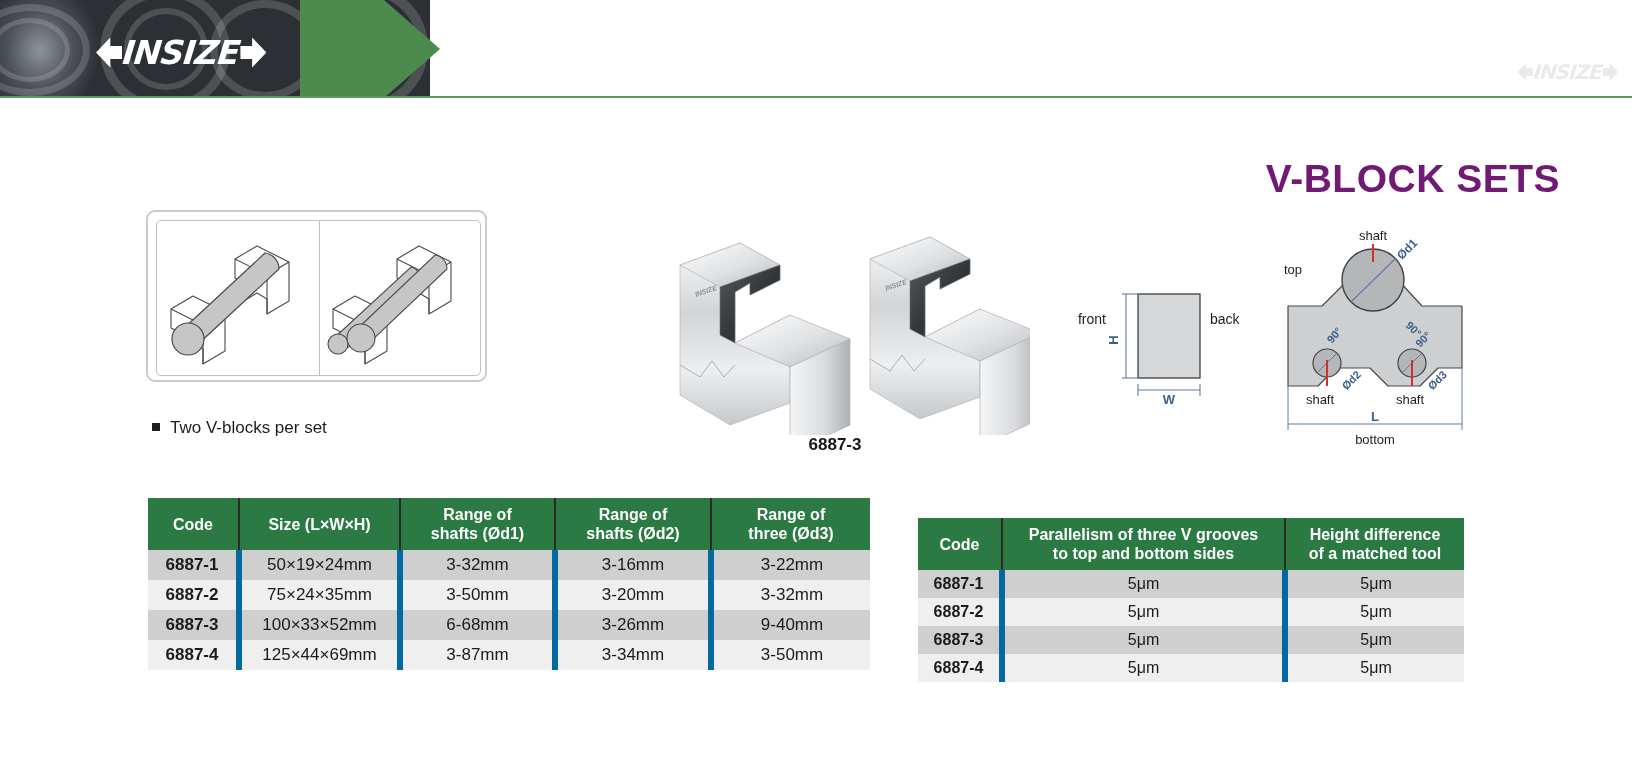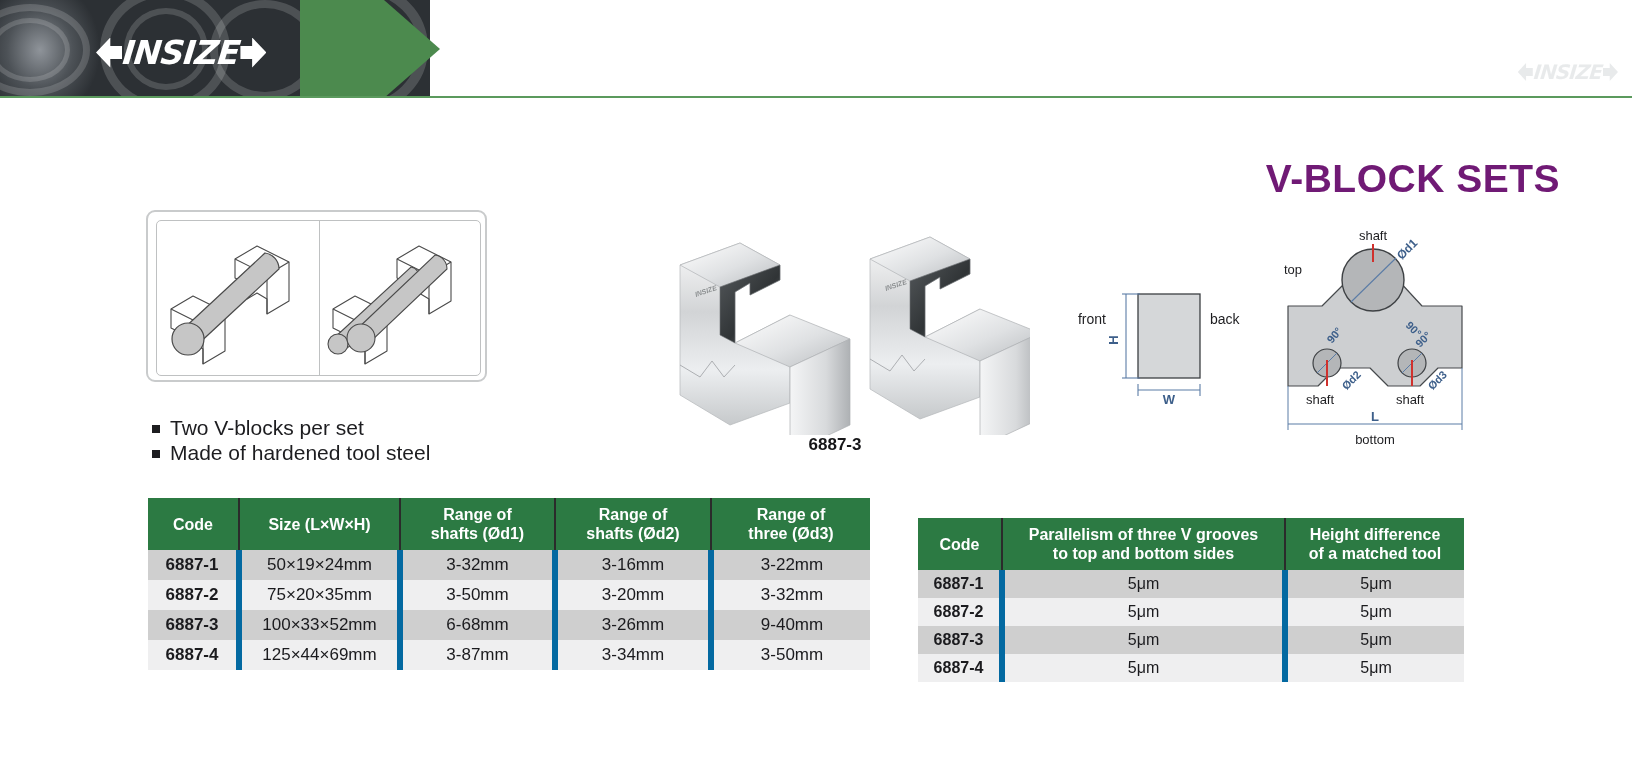--- a/index.html
+++ b/index.html
@@ -96,21 +96,21 @@
     text-align: center; font-size: 17px; font-weight: bold; color: #161618;
   }
 
   
   .dim-diagram { position: absolute; left: 1060px; top: 280px; width: 205px; height: 130px; }
   .vgroove-diagram { position: absolute; left: 1270px; top: 228px; width: 225px; height: 230px; }
 
   
   .bullets {
     position: absolute; left: 152px; top: 415px;
-    font-size: 21px; color: #1d1d20; line-height: 25px;
+    font-size: 17px; color: #1d1d20; line-height: 25px;
   }
   .bullet-row { display: flex; align-items: baseline; gap: 10px; }
   .bullet-sq {
     width: 8px; height: 8px; background: #1d1d20; flex: none;
     position: relative; top: -2px;
   }
 
   
   .tbl { position: absolute; border-collapse: collapse; }
   .tbl th {
@@ -208,24 +208,20 @@
         </svg>
       </div>
     </div>
   </div>
 
   <div class="bullets">
     <div class="bullet-row">
       <span class="bullet-sq"></span>
       <span>Two V-blocks per set</span>
     </div>
-    <div class="bullet-row">
-      <span class="bullet-sq"></span>
-      <span>Made of hardened tool steel</span>
-    </div>
   </div>
 
   <div class="product-photo">
     <svg width="390" height="200" viewBox="0 0 390 200">
       <defs>
         <linearGradient id="steelFace" x1="0" y1="0" x2="0" y2="1">
           <stop offset="0%" stop-color="#fbfbfb"></stop>
           <stop offset="38%" stop-color="#d2d4d6"></stop>
           <stop offset="70%" stop-color="#eceef0"></stop>
           <stop offset="100%" stop-color="#c6c9cb"></stop>
@@ -359,21 +355,21 @@
     <tbody>
       <tr>
         <td class="codecell vdiv">6887-1</td>
         <td class="vdiv">50×19×24mm</td>
         <td class="vdiv">3-32mm</td>
         <td class="vdiv">3-16mm</td>
         <td>3-22mm</td>
       </tr>
       <tr>
         <td class="codecell vdiv">6887-2</td>
-        <td class="vdiv">75×20×35mm</td>
+        <td class="vdiv">75×24×35mm</td>
         <td class="vdiv">3-50mm</td>
         <td class="vdiv">3-20mm</td>
         <td>3-32mm</td>
       </tr>
       <tr>
         <td class="codecell vdiv">6887-3</td>
         <td class="vdiv">100×33×52mm</td>
         <td class="vdiv">6-68mm</td>
         <td class="vdiv">3-26mm</td>
         <td>9-40mm</td>

